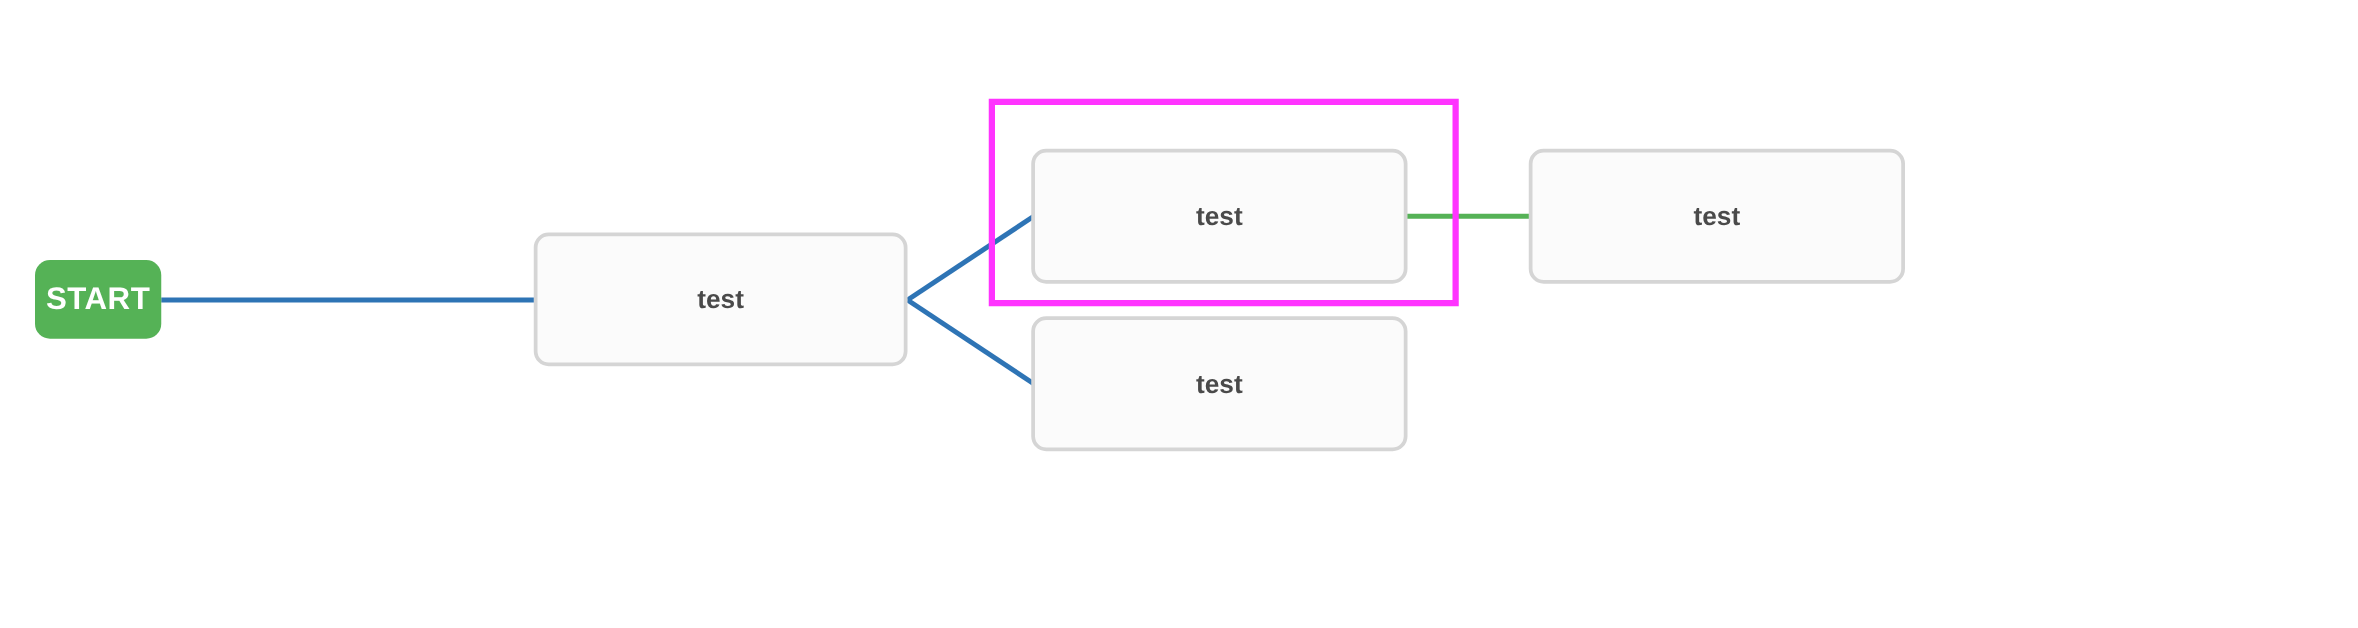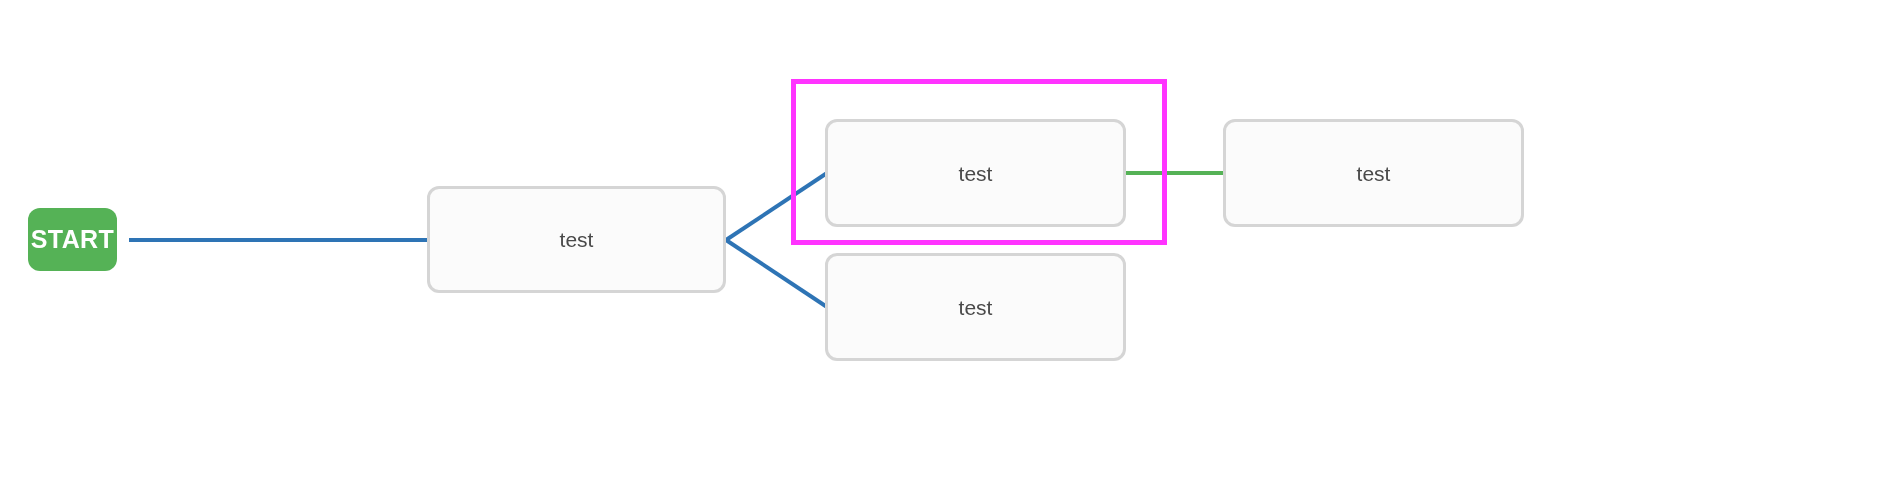--- a/index.html
+++ b/index.html
@@ -27,20 +27,21 @@
   .node {
     position: absolute;
     box-sizing: border-box;
     background: #fbfbfb;
     border: 3px solid #d5d5d5;
     border-radius: 12px;
     display: flex;
     align-items: center;
     justify-content: center;
     z-index: 3;
+    font-weight: bold;
   }
   .node-label {
     font-size: 21px;
     color: #4a4a4a;
     font-family: "Liberation Sans", sans-serif;
     line-height: 1;
     user-select: none;
   }
   .start-node {
     position: absolute;
@@ -73,21 +74,21 @@
 
 <div id="canvas">
 
   <svg id="edge-layer" width="1886" height="502" viewBox="0 0 1886 502" xmlns="http://www.w3.org/2000/svg">
     <line id="edge-start-node1" x1="129" y1="240" x2="429" y2="240" stroke="#2e74b5" stroke-width="4" stroke-linecap="butt"></line>
     <line id="edge-node1-node2" x1="726" y1="240" x2="827" y2="173" stroke="#2e74b5" stroke-width="4" stroke-linecap="butt"></line>
     <line id="edge-node1-node3" x1="726" y1="240" x2="827" y2="307" stroke="#2e74b5" stroke-width="4" stroke-linecap="butt"></line>
     <line id="edge-node2-node4" x1="1124" y1="173" x2="1225" y2="173" stroke="#55b256" stroke-width="4" stroke-linecap="butt"></line>
   </svg>
 
-  <div class="start-node" style="left:28px; top:208px; width:89px; height:63px; background:#55b256;">
+  <div class="start-node" style="left:28px; top:208px; width:101px; height:63px; background:#55b256;">
     <span class="start-label">START</span>
   </div>
 
   <div class="node" style="left:427px; top:186px; width:299px; height:107px;">
     <span class="node-label">test</span>
   </div>
 
   <div class="node" style="left:825px; top:119px; width:301px; height:108px;">
     <span class="node-label">test</span>
   </div>

